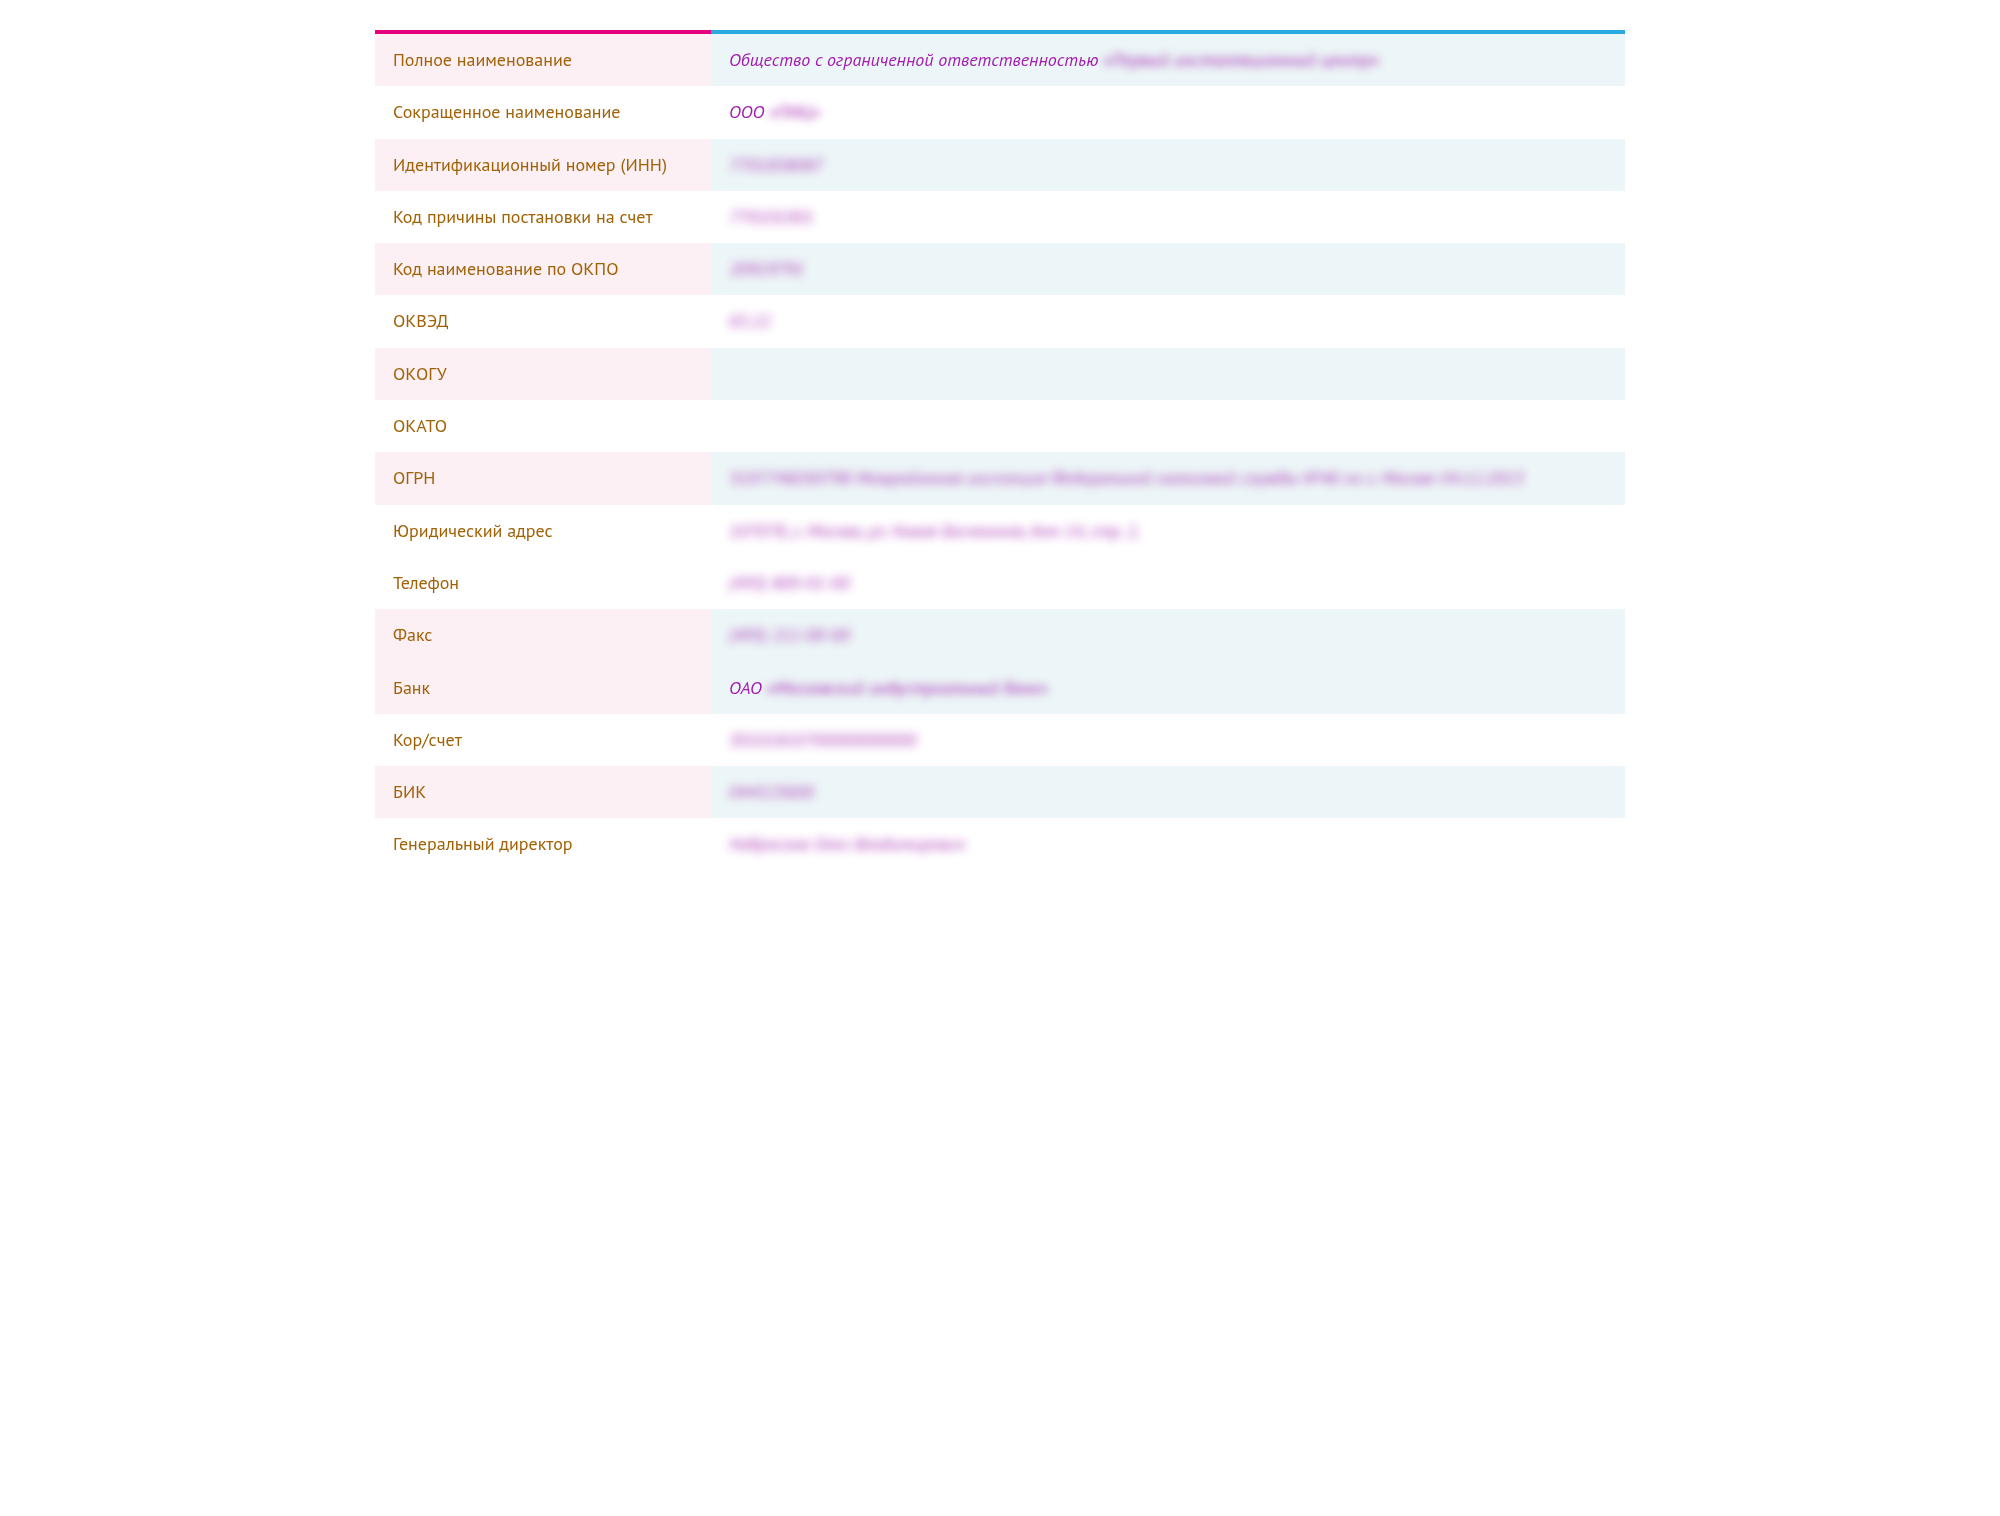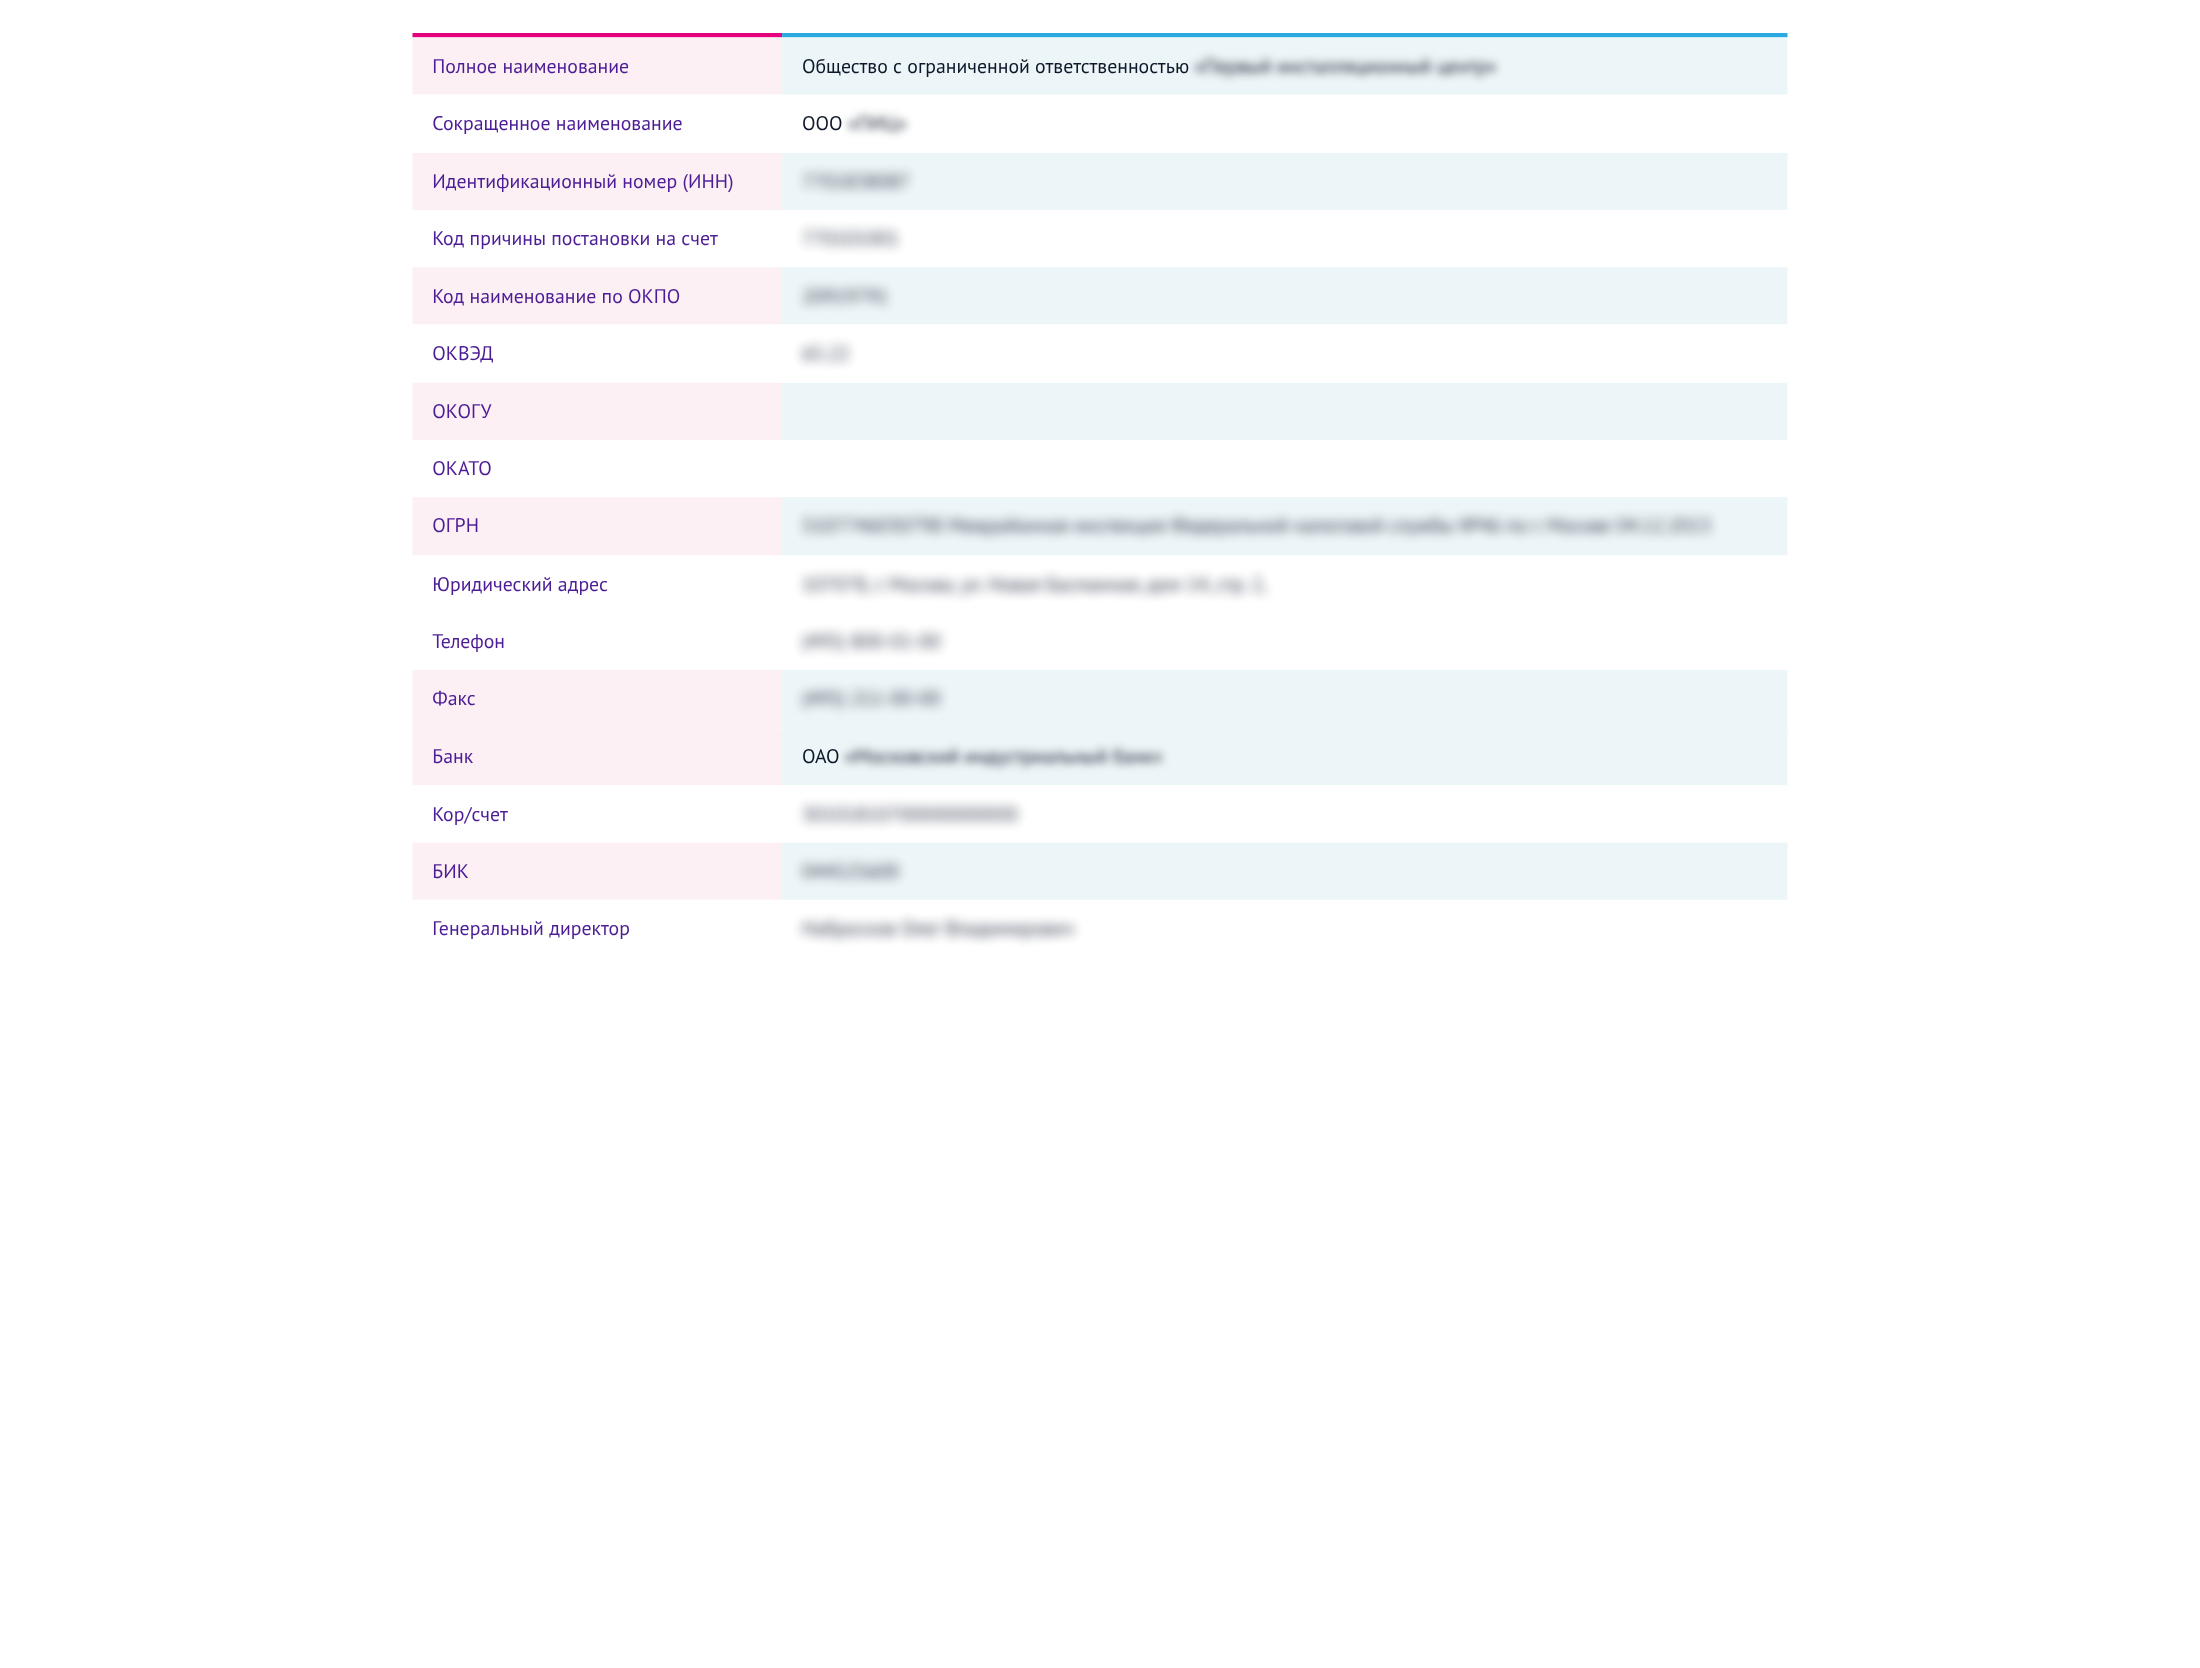--- a/index.html
+++ b/index.html
@@ -32,24 +32,25 @@
   .top-border-right {
     background: #29abe2;
   }
   .row td {
     padding: 14px 18px;
     vertical-align: middle;
     line-height: 1.35;
   }
   .label-cell {
     width: 300px;
-    color: #4c1d95;
+    color: #a16207;
   }
   .value-cell {
-    color: #0f172a;
+    color: #a21caf;
+    font-style: italic;
   }
   .row.alt .label-cell {
     background: #fdf0f5;
   }
   .row.alt .value-cell {
     background: #ecf5f7;
   }
   .row.plain .label-cell,
   .row.plain .value-cell {
     background: #ffffff;

